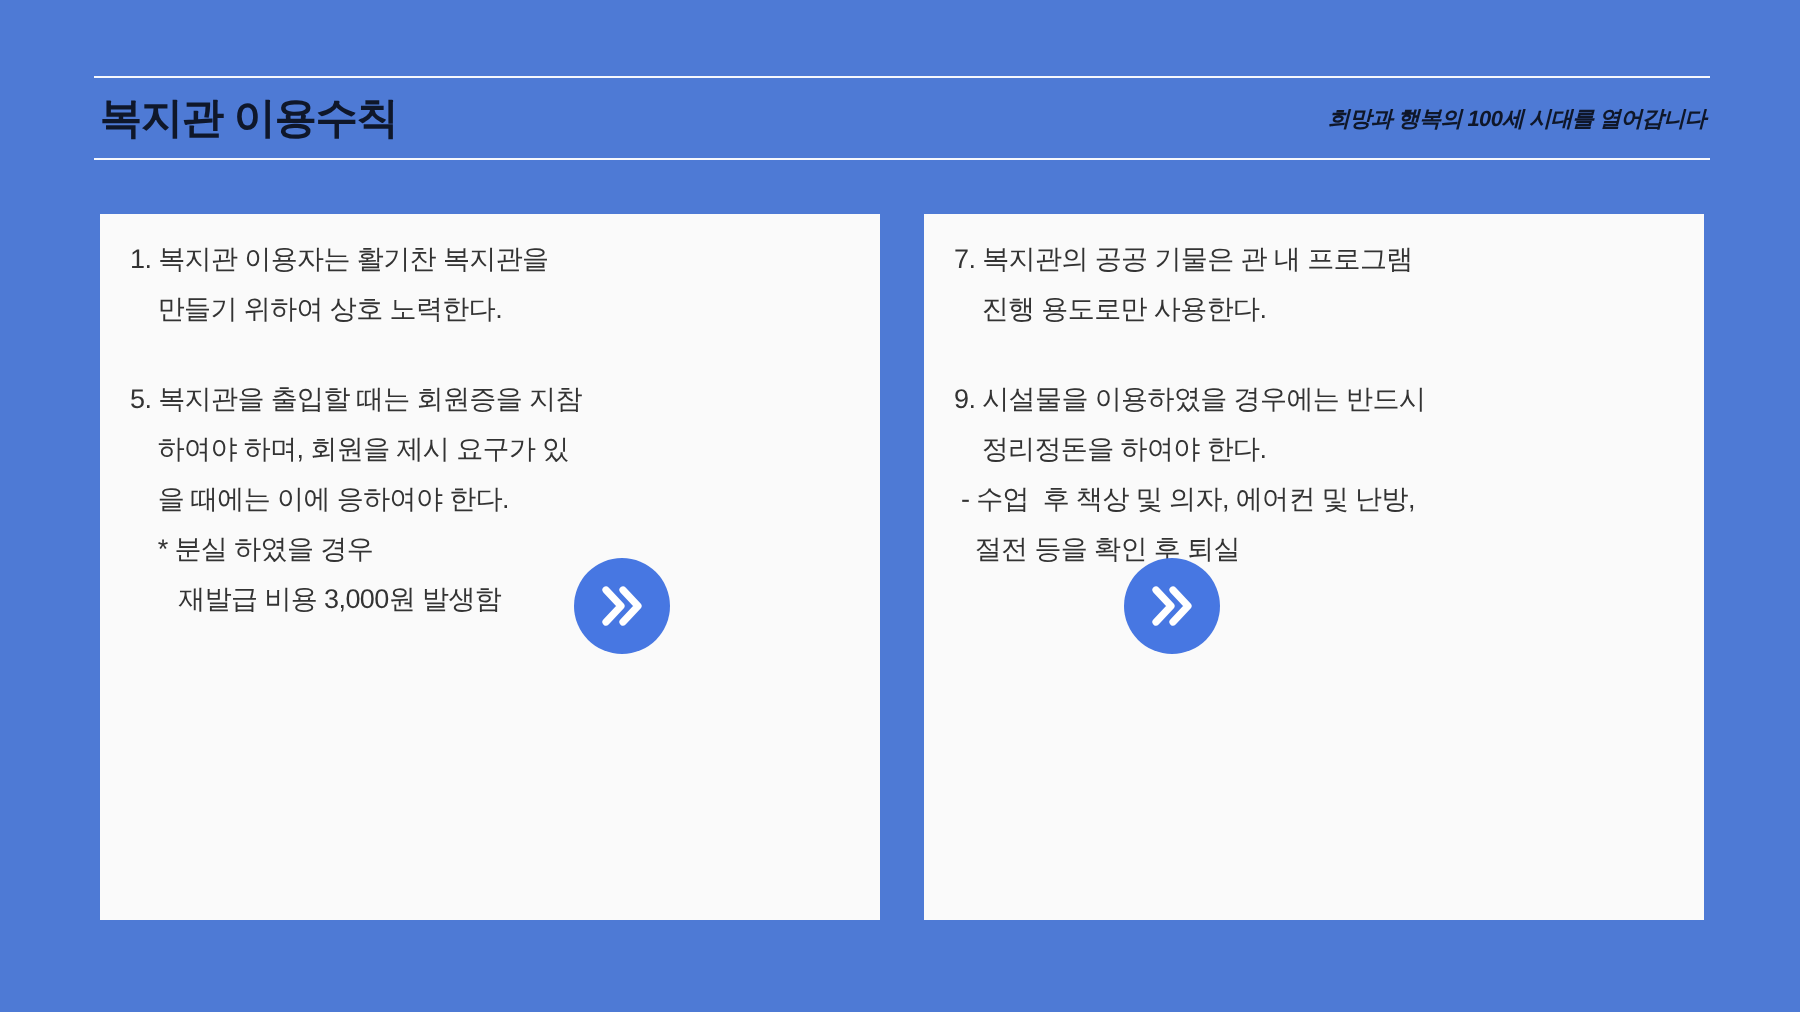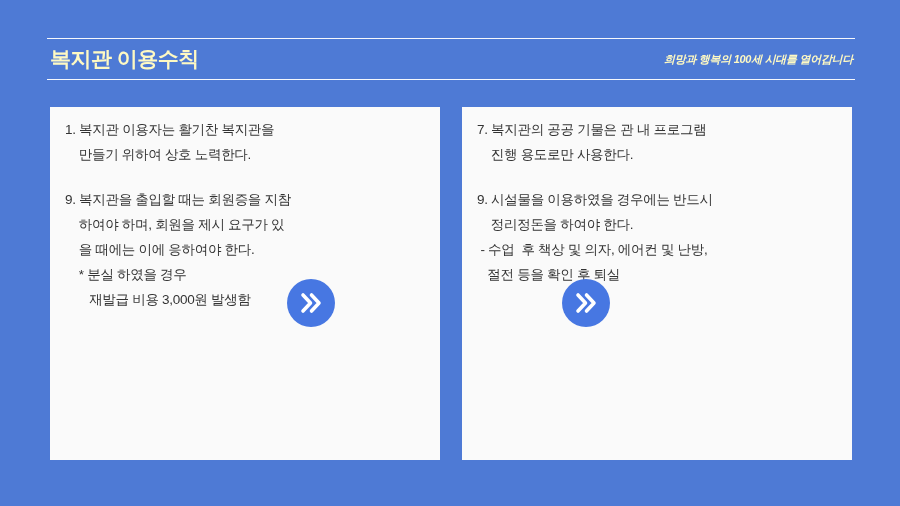--- a/index.html
+++ b/index.html
@@ -16,21 +16,21 @@
     font-family:"Liberation Sans","DejaVu Sans",sans-serif;
     position:relative;
   }
   .slide{position:absolute;inset:0;}
   
   .header{
     position:absolute;left:47px;right:45px;top:38px;height:40px;
     border-top:1px solid var(--line);
     border-bottom:1px solid var(--line);
     display:flex;align-items:center;justify-content:space-between;
-    color:#fef9c3;
+    color:#0f172a;
   }
   .title{
     margin:0;font-size:21px;font-weight:800;letter-spacing:-0.5px;
     padding-left:3px;
   }
   .tagline{
     font-size:11px;font-weight:700;letter-spacing:-0.3px;
     padding-right:2px;
     font-style:italic;
   }
@@ -70,21 +70,21 @@
   <div class="header">
     <h1 class="title">복지관 이용수칙</h1>
     <div class="tagline">희망과 행복의 100세 시대를 열어갑니다</div>
   </div>
 
   <div class="cards">
 
     <section class="card">
       <p class="rule">1. 복지관 이용자는 활기찬 복지관을
     만들기 위하여 상호 노력한다.</p>
-      <p class="rule">9. 복지관을 출입할 때는 회원증을 지참
+      <p class="rule">5. 복지관을 출입할 때는 회원증을 지참
     하여야 하며, 회원을 제시 요구가 있
     을 때에는 이에 응하여야 한다.
     * 분실 하였을 경우
        재발급 비용 3,000원 발생함</p>
     </section>
 
 
     <section class="card">
       <p class="rule">7. 복지관의 공공 기물은 관 내 프로그램
     진행 용도로만 사용한다.</p>

